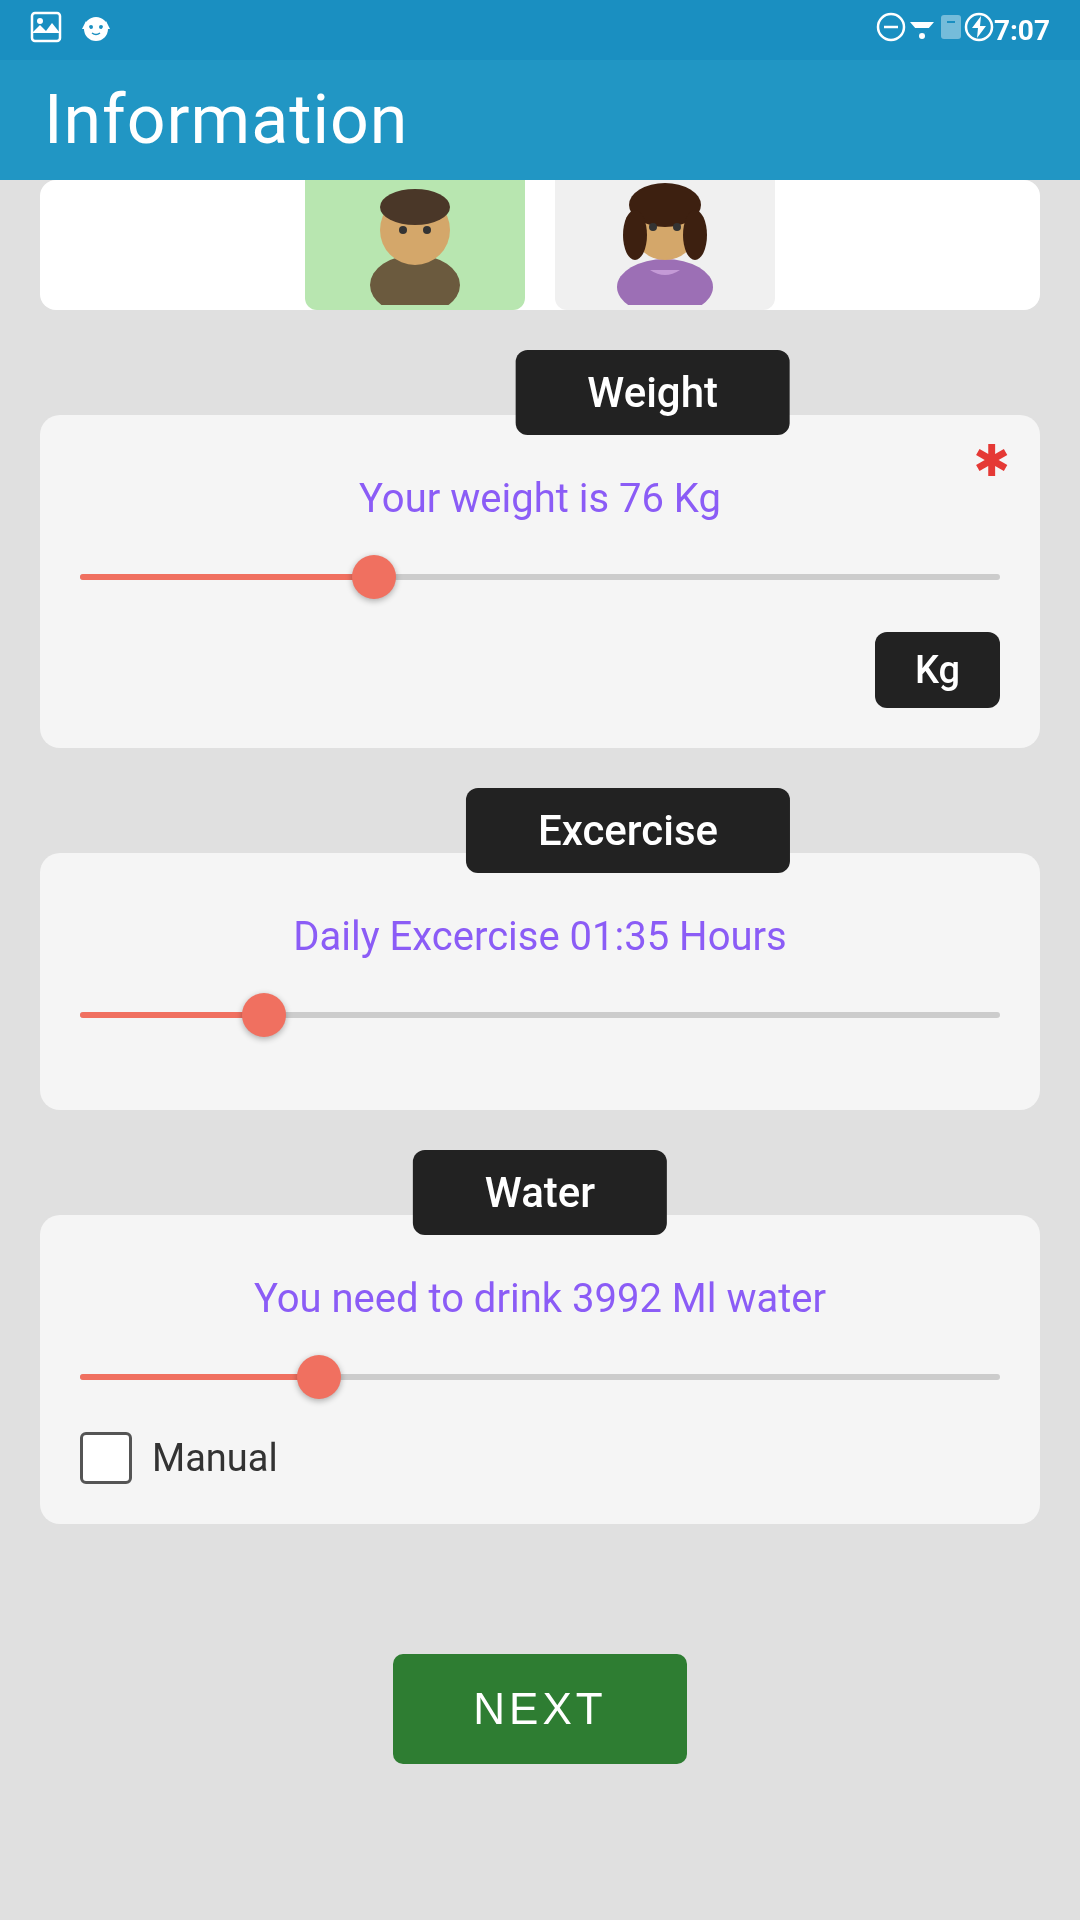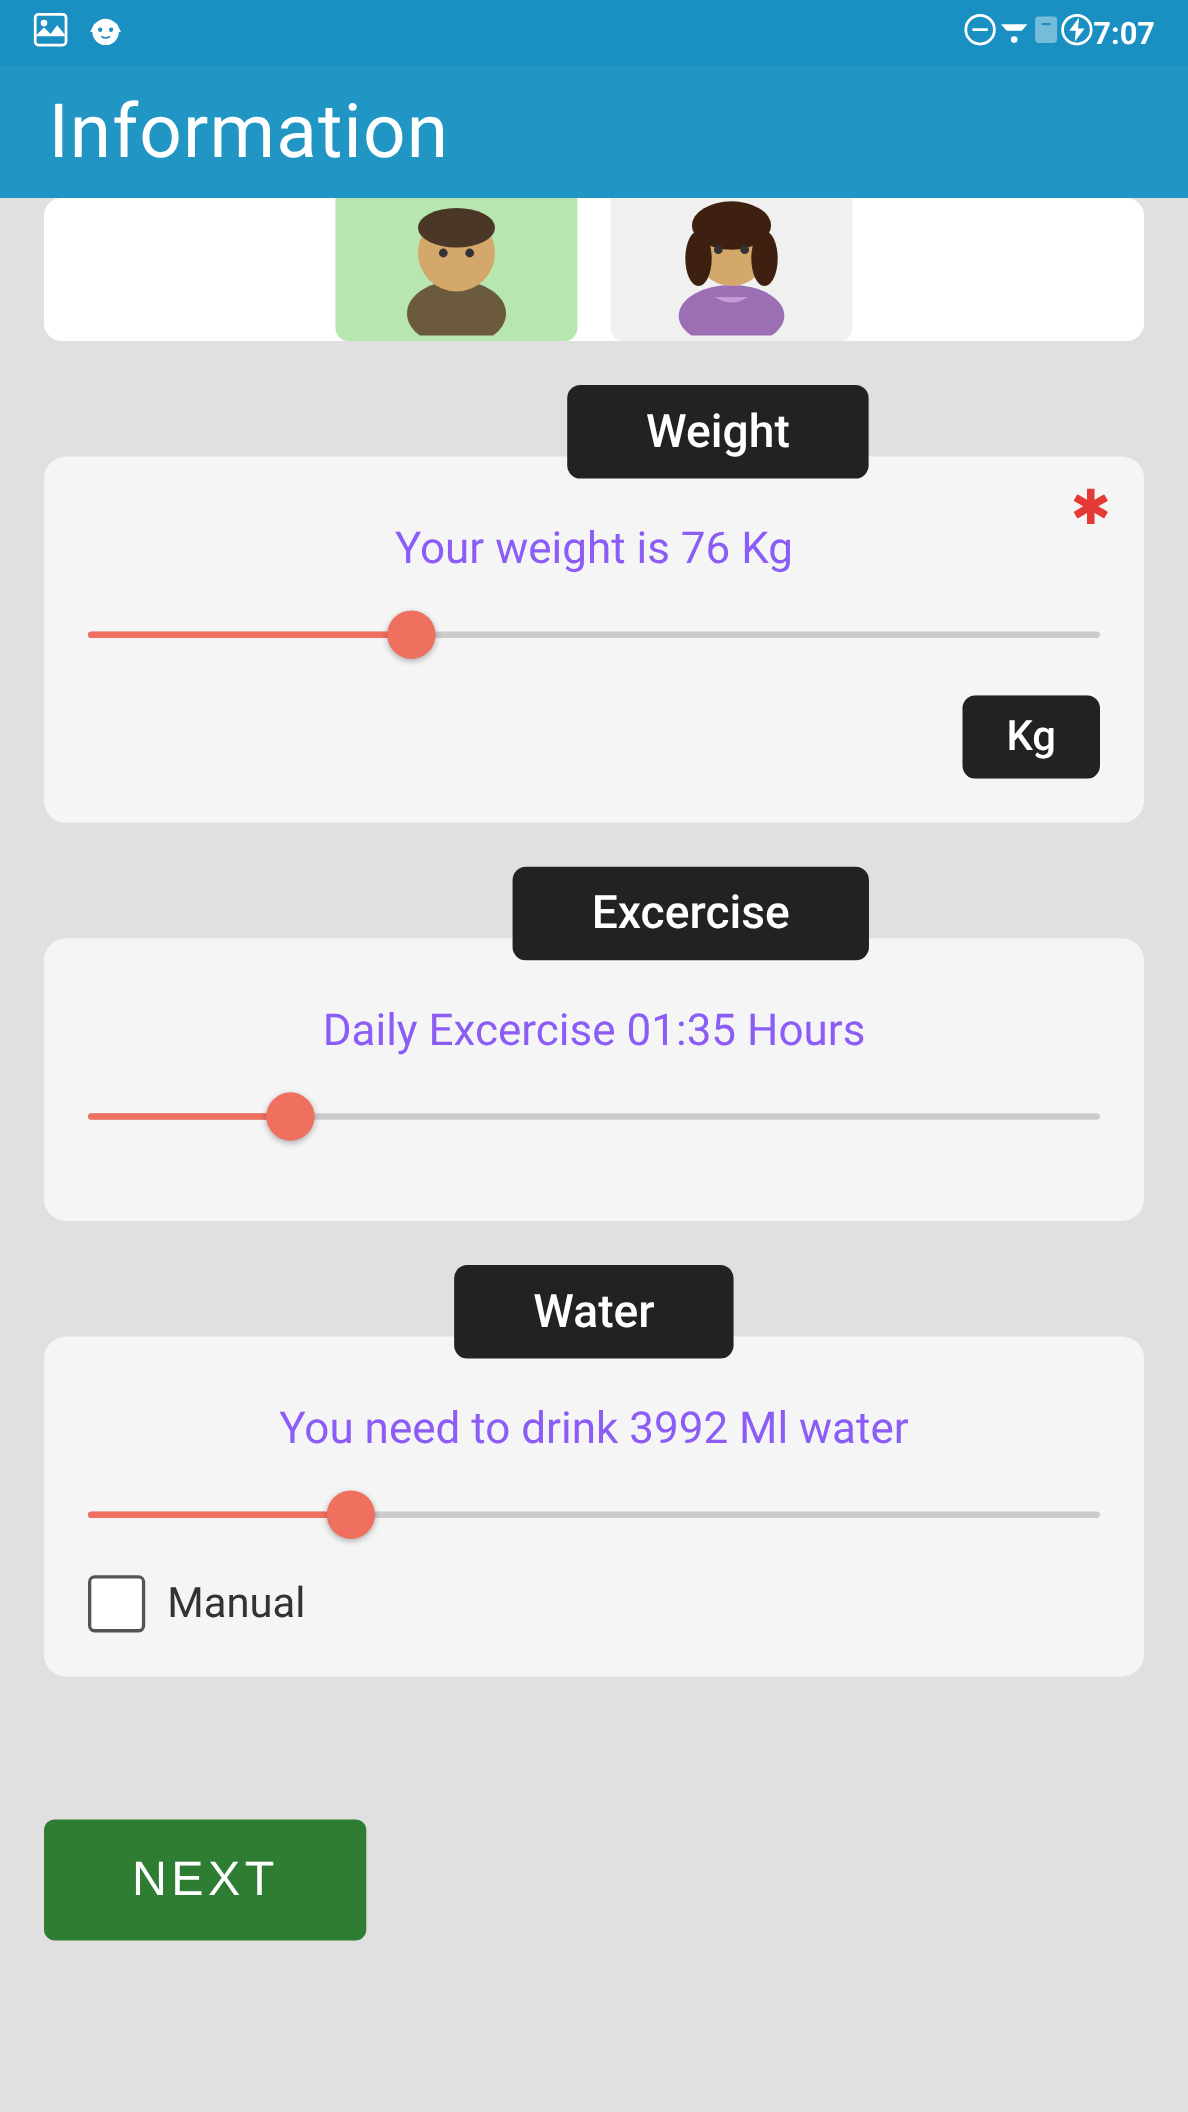--- a/index.html
+++ b/index.html
@@ -206,21 +206,21 @@
     }
 
     .manual-label {
       font-size: 38px;
       color: #333;
     }
 
     
     .next-button-container {
       display: flex;
-      justify-content: flex-start;
+      justify-content: center;
       padding: 30px 40px;
     }
 
     .next-button {
       background-color: #2e7d32;
       color: white;
       font-size: 44px;
       font-weight: 500;
       letter-spacing: 4px;
       padding: 30px 80px;

